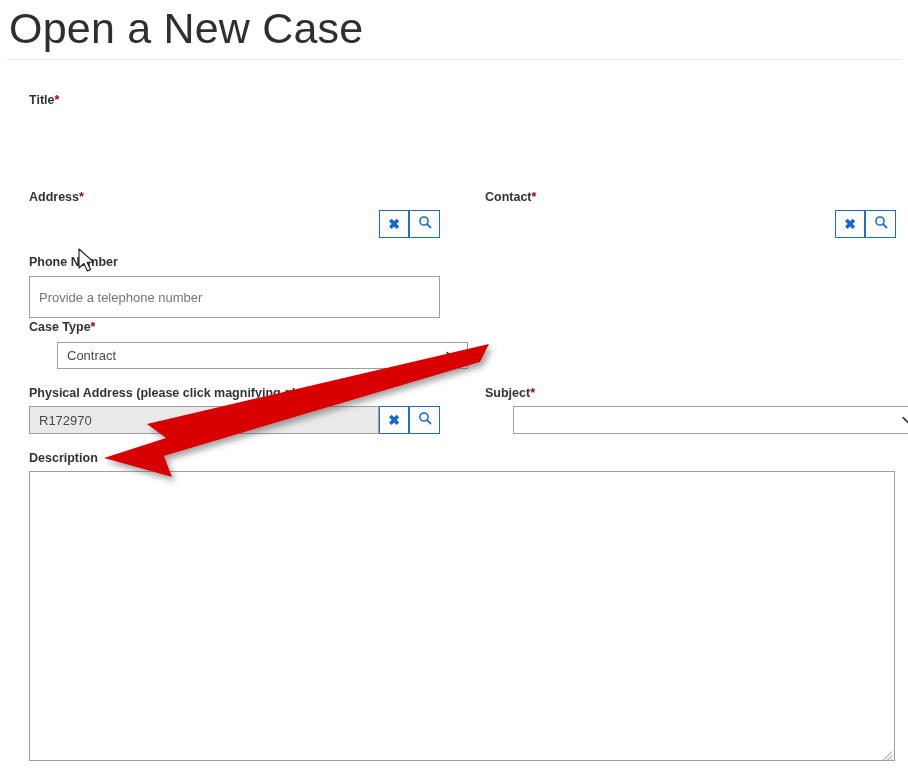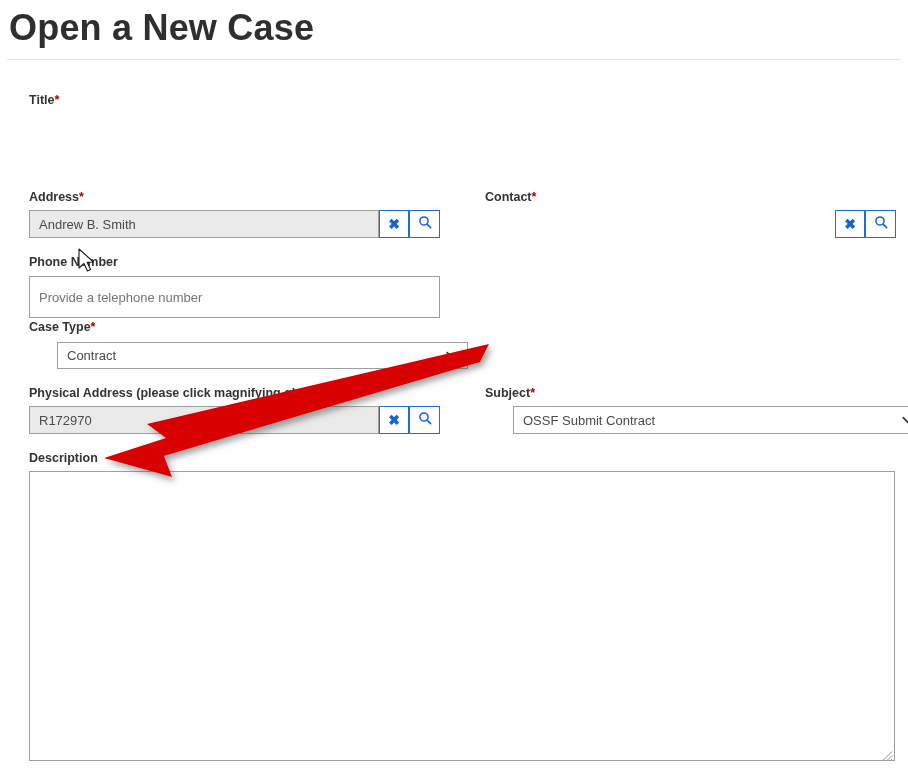--- a/index.html
+++ b/index.html
@@ -21,22 +21,22 @@
     left: 0;
     top: 0;
     width: 908px;
     height: 60px;
     box-sizing: border-box;
   }
   #page-title {
     position: absolute;
     left: 9px;
     top: 6px;
-    font-size: 36px;
-    font-weight: 700;
+    font-size: 43px;
+    font-weight: 400;
     color: #2f2f2f;
     letter-spacing: 0.2px;
     white-space: nowrap;
     line-height: 44px;
   }
   #header-divider {
     position: absolute;
     left: 7px;
     top: 59px;
     width: 894px;
@@ -182,21 +182,20 @@
 
 <div id="form-area">
 
   <div class="field-label" style="left:29px; top:33px;">
     <span>Title</span><span class="req-star">*</span>
   </div>
 
   <div class="field-label" style="left:29px; top:130px;">
     <span>Address</span><span class="req-star">*</span>
   </div>
-  <input class="txt readonlyish" id="customer-input" type="text" readonly="" style="left: 29px; top: 150px; width: 350px; height: 28px;" value="Andrew B. Smith">
   <div class="lk-btn" style="left:379px; top:150px; width:30px; height:28px;">
     <span class="x-glyph">✖</span>
   </div>
   <div class="lk-btn" style="left:409px; top:150px; width:31px; height:28px;">
     <span>
       <svg width="14" height="14" viewBox="0 0 14 14">
         <circle cx="6" cy="6" r="4.1" fill="none" stroke="#1464d8" stroke-width="1.5"></circle>
         <line x1="9.1" y1="9.1" x2="12.6" y2="12.6" stroke="#1464d8" stroke-width="1.6" stroke-linecap="round"></line>
       </svg>
     </span>
@@ -247,21 +246,20 @@
         <circle cx="6" cy="6" r="4.1" fill="none" stroke="#1464d8" stroke-width="1.5"></circle>
         <line x1="9.1" y1="9.1" x2="12.6" y2="12.6" stroke="#1464d8" stroke-width="1.6" stroke-linecap="round"></line>
       </svg>
     </span>
   </div>
 
   <div class="field-label" style="left:485px; top:326px;">
     <span>Subject</span><span class="req-star">*</span>
   </div>
   <div class="sel-wrap" style="left:485px; top:346px; width:411px; height:28px;">
-    <div class="sel-value">OSSF Submit Contract</div>
     <div class="chev">
       <svg width="13" height="9" viewBox="0 0 13 9">
         <polyline points="1.2,1.6 6.5,7 11.8,1.6" fill="none" stroke="#333333" stroke-width="1.7" stroke-linecap="round" stroke-linejoin="round"></polyline>
       </svg>
     </div>
   </div>
 
   <div class="field-label" style="left:29px; top:391px;">
     <span>Description</span><span class="req-star"></span>
   </div>

